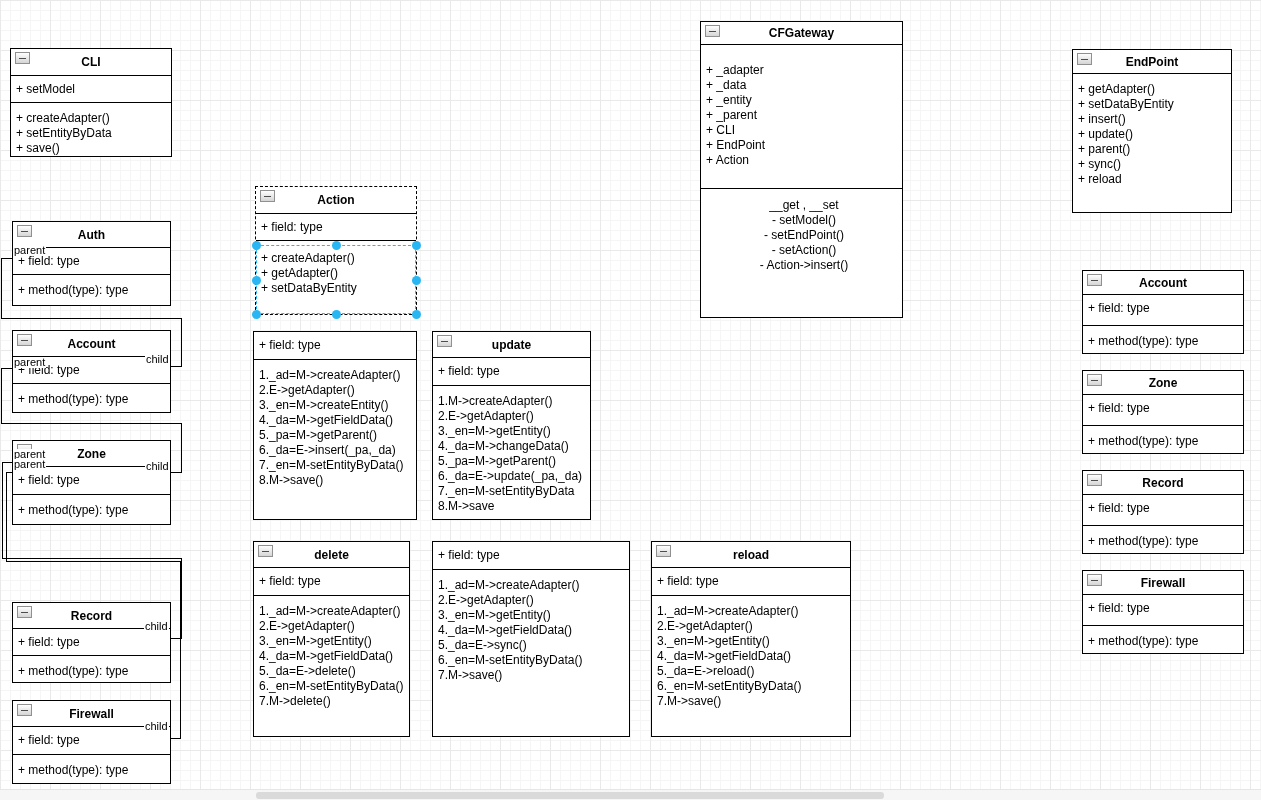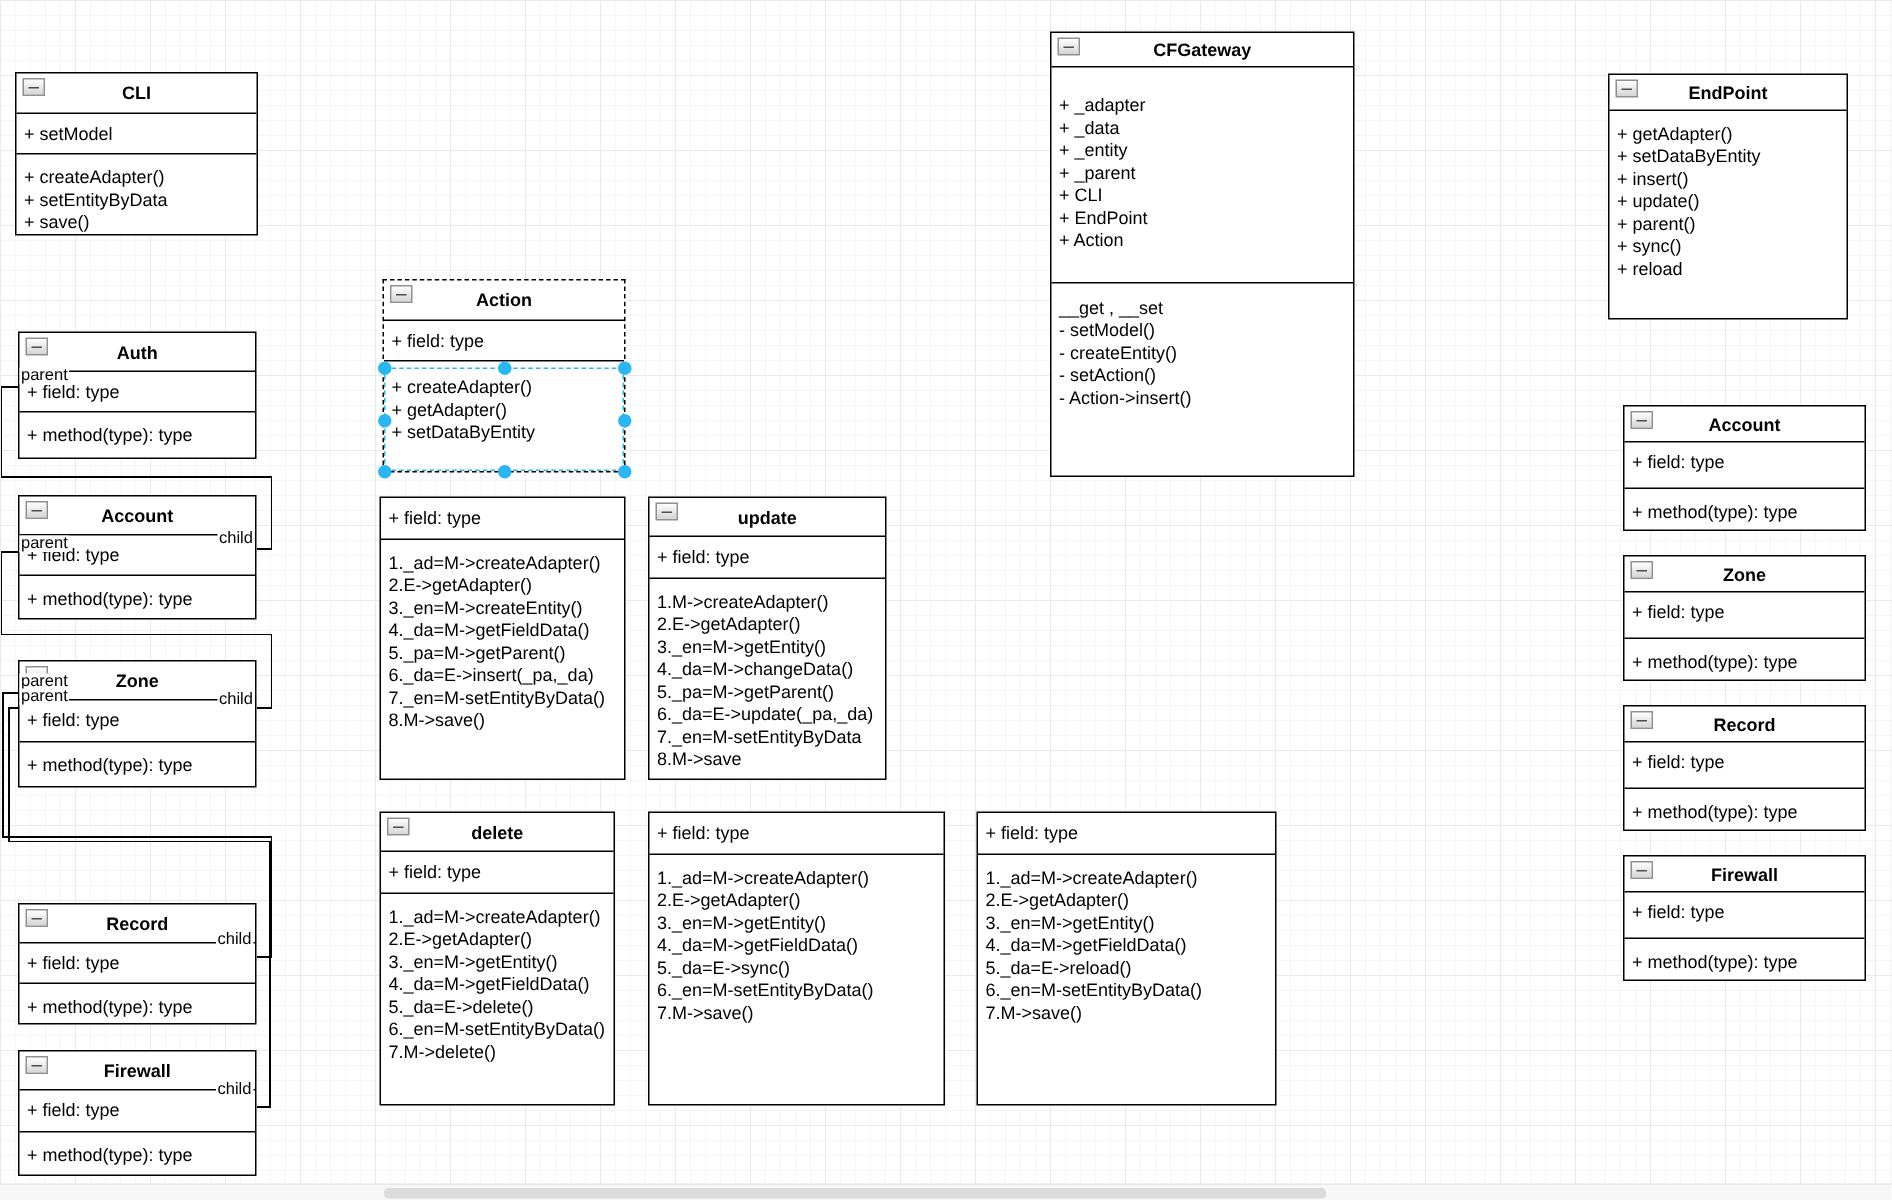--- a/index.html
+++ b/index.html
@@ -201,20 +201,24 @@
         <div class="line">1._ad=M-&gt;createAdapter()</div>
         <div class="line">2.E-&gt;getAdapter()</div>
         <div class="line">3._en=M-&gt;getEntity()</div>
         <div class="line">4._da=M-&gt;getFieldData()</div>
         <div class="line">5._da=E-&gt;sync()</div>
         <div class="line">6._en=M-setEntityByData()</div>
         <div class="line">7.M-&gt;save()</div>
       </div>
     </div>
     <div class="uml-box" style="left:651px;top:541px;width:200px;height:196px;">
+      <div class="uml-title" style="height:26px;">
+        <span class="collapse"></span>
+        <span>reload</span>
+      </div>
       <div class="uml-fields" style="height:28px;padding-top:6px;">
         <div class="line">+ field: type</div>
       </div>
       <div class="uml-methods" style="height:142px;padding-top:8px;">
         <div class="line">1._ad=M-&gt;createAdapter()</div>
         <div class="line">2.E-&gt;getAdapter()</div>
         <div class="line">3._en=M-&gt;getEntity()</div>
         <div class="line">4._da=M-&gt;getFieldData()</div>
         <div class="line">5._da=E-&gt;reload()</div>
         <div class="line">6._en=M-setEntityByData()</div>
@@ -228,24 +232,24 @@
       </div>
       <div class="uml-fields" style="height:144px;padding-top:18px;">
         <div class="line">+ _adapter</div>
         <div class="line">+ _data</div>
         <div class="line">+ _entity</div>
         <div class="line">+ _parent</div>
         <div class="line">+ CLI</div>
         <div class="line">+ EndPoint</div>
         <div class="line">+ Action</div>
       </div>
-      <div class="uml-methods" style="height:130px;padding-top:9px;">
+      <div class="uml-methods" style="height:130px;padding-top:9px;text-align:center;">
         <div class="line">__get , __set</div>
         <div class="line">- setModel()</div>
-        <div class="line">- createEntity()</div>
+        <div class="line">- setEndPoint()</div>
         <div class="line">- setAction()</div>
         <div class="line">- Action-&gt;insert()</div>
       </div>
     </div>
     <div class="uml-box" style="left:1072px;top:49px;width:160px;height:164px;">
       <div class="uml-title" style="height:24px;">
         <span class="collapse"></span>
         <span>EndPoint</span>
       </div>
       <div class="uml-methods" style="height:111px;padding-top:8px;">

